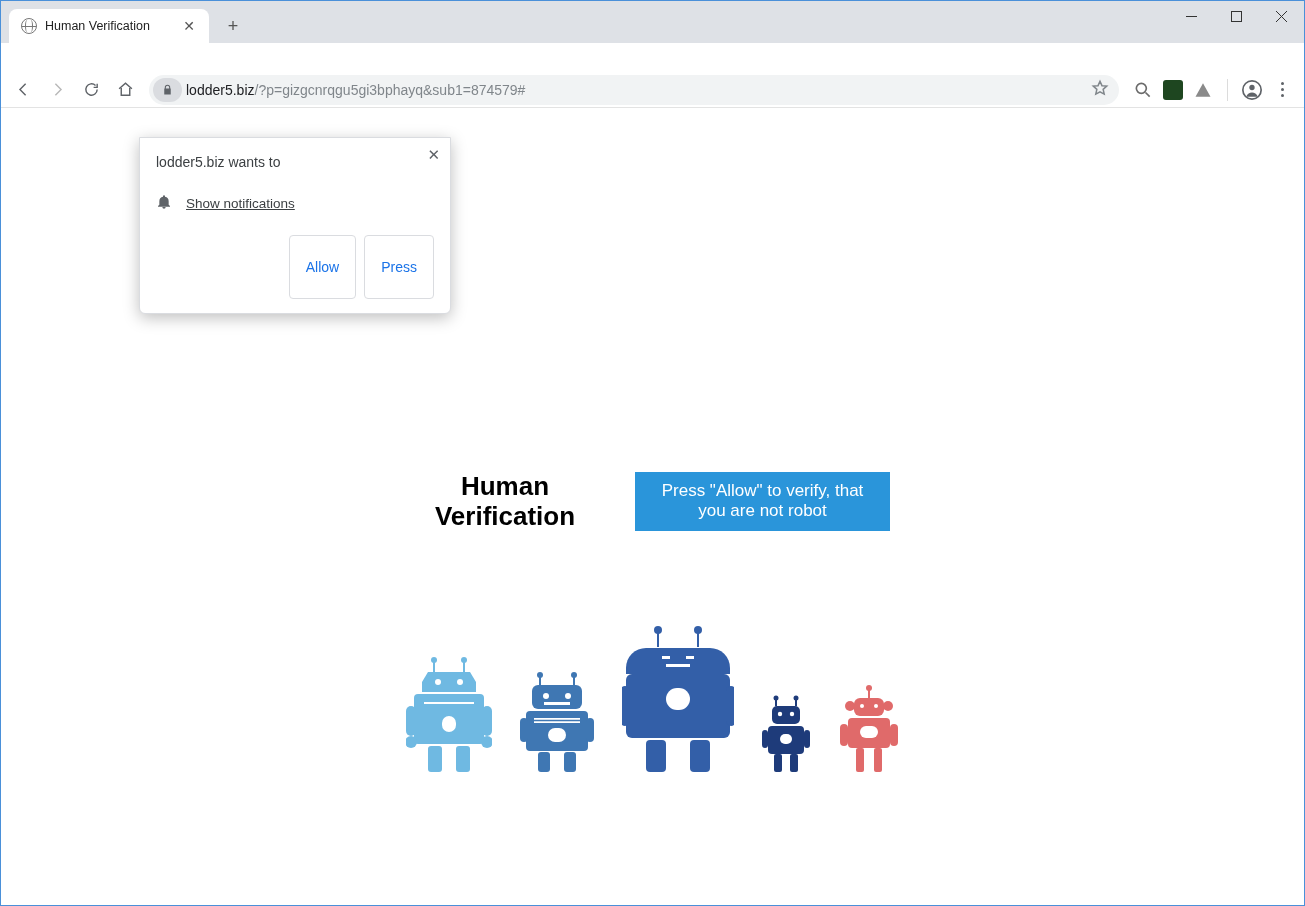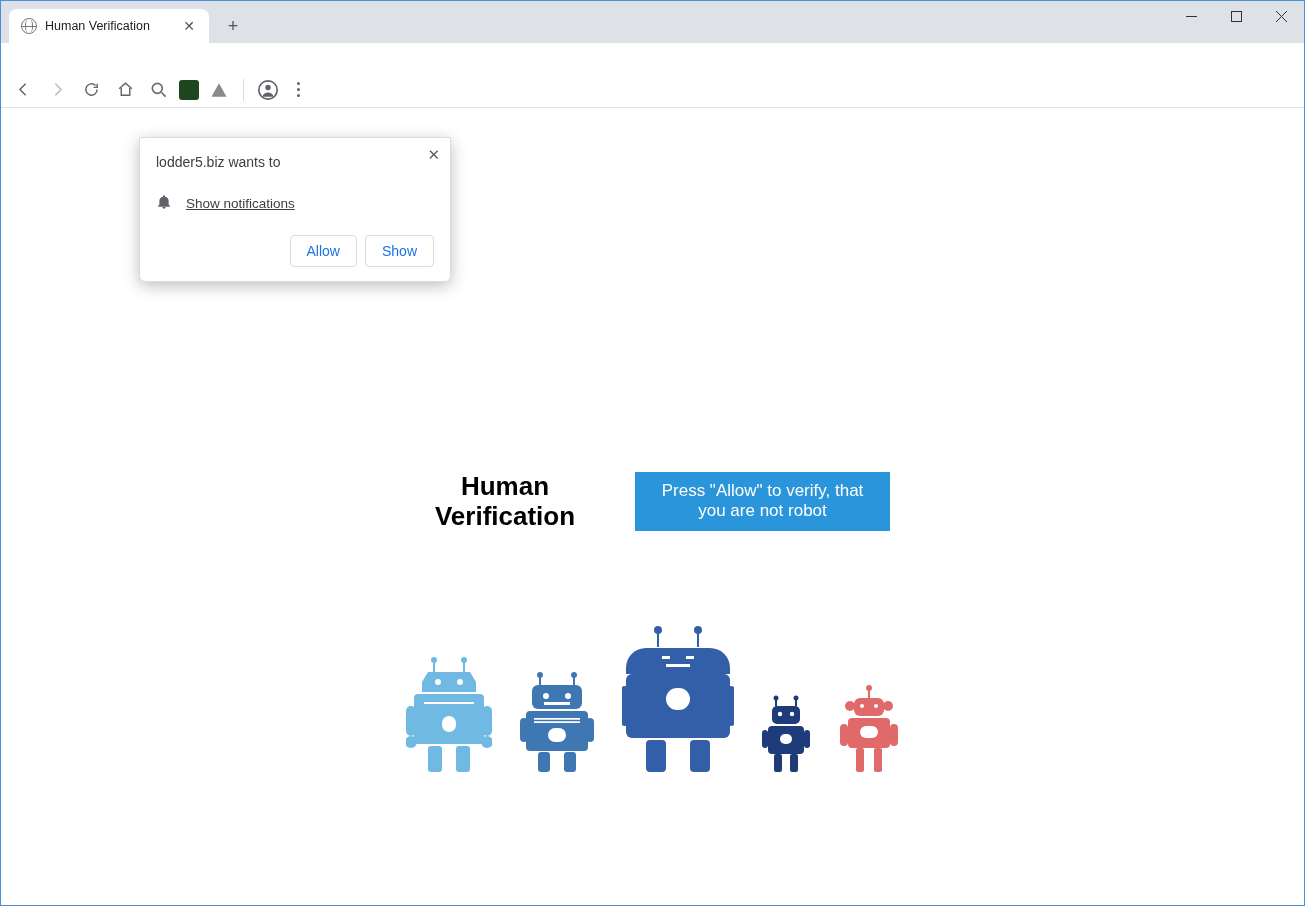--- a/index.html
+++ b/index.html
@@ -127,21 +127,21 @@
     font-size:15px; color:#5f6368; cursor:pointer;
   }
   .perm-title{ font-size:14px; color:#3c4043; margin-bottom:24px; }
   .perm-row{ display:flex; align-items:center; gap:14px; margin-bottom:22px;text-decoration:underline;}
   .perm-row svg{ width:16px; height:16px; fill:#5f6368; }
   .perm-row-txt{ font-size:13.5px; color:#3c4043; }
   .perm-actions{ display:flex; justify-content:flex-end; gap:8px; }
   .perm-btn{
     border:1px solid #dadce0; background:#fff;
     color:#1a73e8; font-size:14px; font-weight:500;
-    padding:7px 16px; border-radius:4px; cursor:pointer;
+    padding:23px 16px; border-radius:4px; cursor:pointer;
   }
   
   .page {
     position:absolute; inset:0;
     display:flex; flex-direction:column; align-items:center;
   }
   .hero-row {
     margin-top:335px;
     display:flex; align-items:flex-start; gap:40px;
   }
@@ -210,20 +210,35 @@
           <path d="M20 12a8 8 0 1 1-2.34-5.66M20 4v5h-5"></path>
         </svg>
     </div>
     <div class="nav-icon">
       <svg viewBox="0 0 24 24" fill="none" stroke="#5f6368" stroke-width="2">
           <path d="M3 11l9-8 9 8"></path>
           <path d="M6 10v10h12V10"></path>
         </svg>
     </div>
 
+    <div class="omnibox">
+      <span class="lockpill">
+        <svg viewBox="0 0 24 24">
+            <path d="M7 10V8a5 5 0 0 1 10 0v2h1v11H6V10h1zm2 0h6V8a3 3 0 0 0-6 0v2z"></path>
+          </svg>
+      </span>
+      <span class="url">
+        <span class="host">lodder5.biz</span><span class="rest">/?p=gizgcnrqgu5gi3bphayq&amp;sub1=874579#</span>
+      </span>
+      <span class="star-icon">
+        <svg viewBox="0 0 24 24" fill="none" stroke="#80868b" stroke-width="2">
+            <path d="M12 3l2.6 5.9 6.4.6-4.8 4.3 1.4 6.3L12 17l-5.6 3.1 1.4-6.3L3 9.5l6.4-.6L12 3z"></path>
+          </svg>
+      </span>
+    </div>
 
     <div class="ext-area">
       <span class="ext-icon">
         <svg viewBox="0 0 24 24" fill="none" stroke="#6b6b6b" stroke-width="2">
             <circle cx="10" cy="10" r="6"></circle>
             <path d="M15 15l5 5"></path>
           </svg>
       </span>
       <span class="ext-icon sq"></span>
       <span class="ext-icon">
@@ -255,21 +270,21 @@
       <div class="perm-row">
         <span>
           <svg viewBox="0 0 24 24">
               <path d="M12 22a2.5 2.5 0 0 0 2.5-2.5h-5A2.5 2.5 0 0 0 12 22zm7-6v-5a7 7 0 0 0-5.5-6.8V3.5a1.5 1.5 0 0 0-3 0v.7A7 7 0 0 0 5 11v5l-2 2v1h18v-1l-2-2z"></path>
             </svg>
         </span>
         <span class="perm-row-txt">Show notifications</span>
       </div>
       <div class="perm-actions">
         <button class="perm-btn">Allow</button>
-        <button class="perm-btn">Show</button>
+        <button class="perm-btn">Press</button>
       </div>
     </div>
 
     <div class="page">
       <div class="hero-row">
         <div class="hero-title">Human Verification</div>
         <div class="hero-box">Press "Allow" to verify, that you are not robot</div>
       </div>
 
       <div class="robots">

